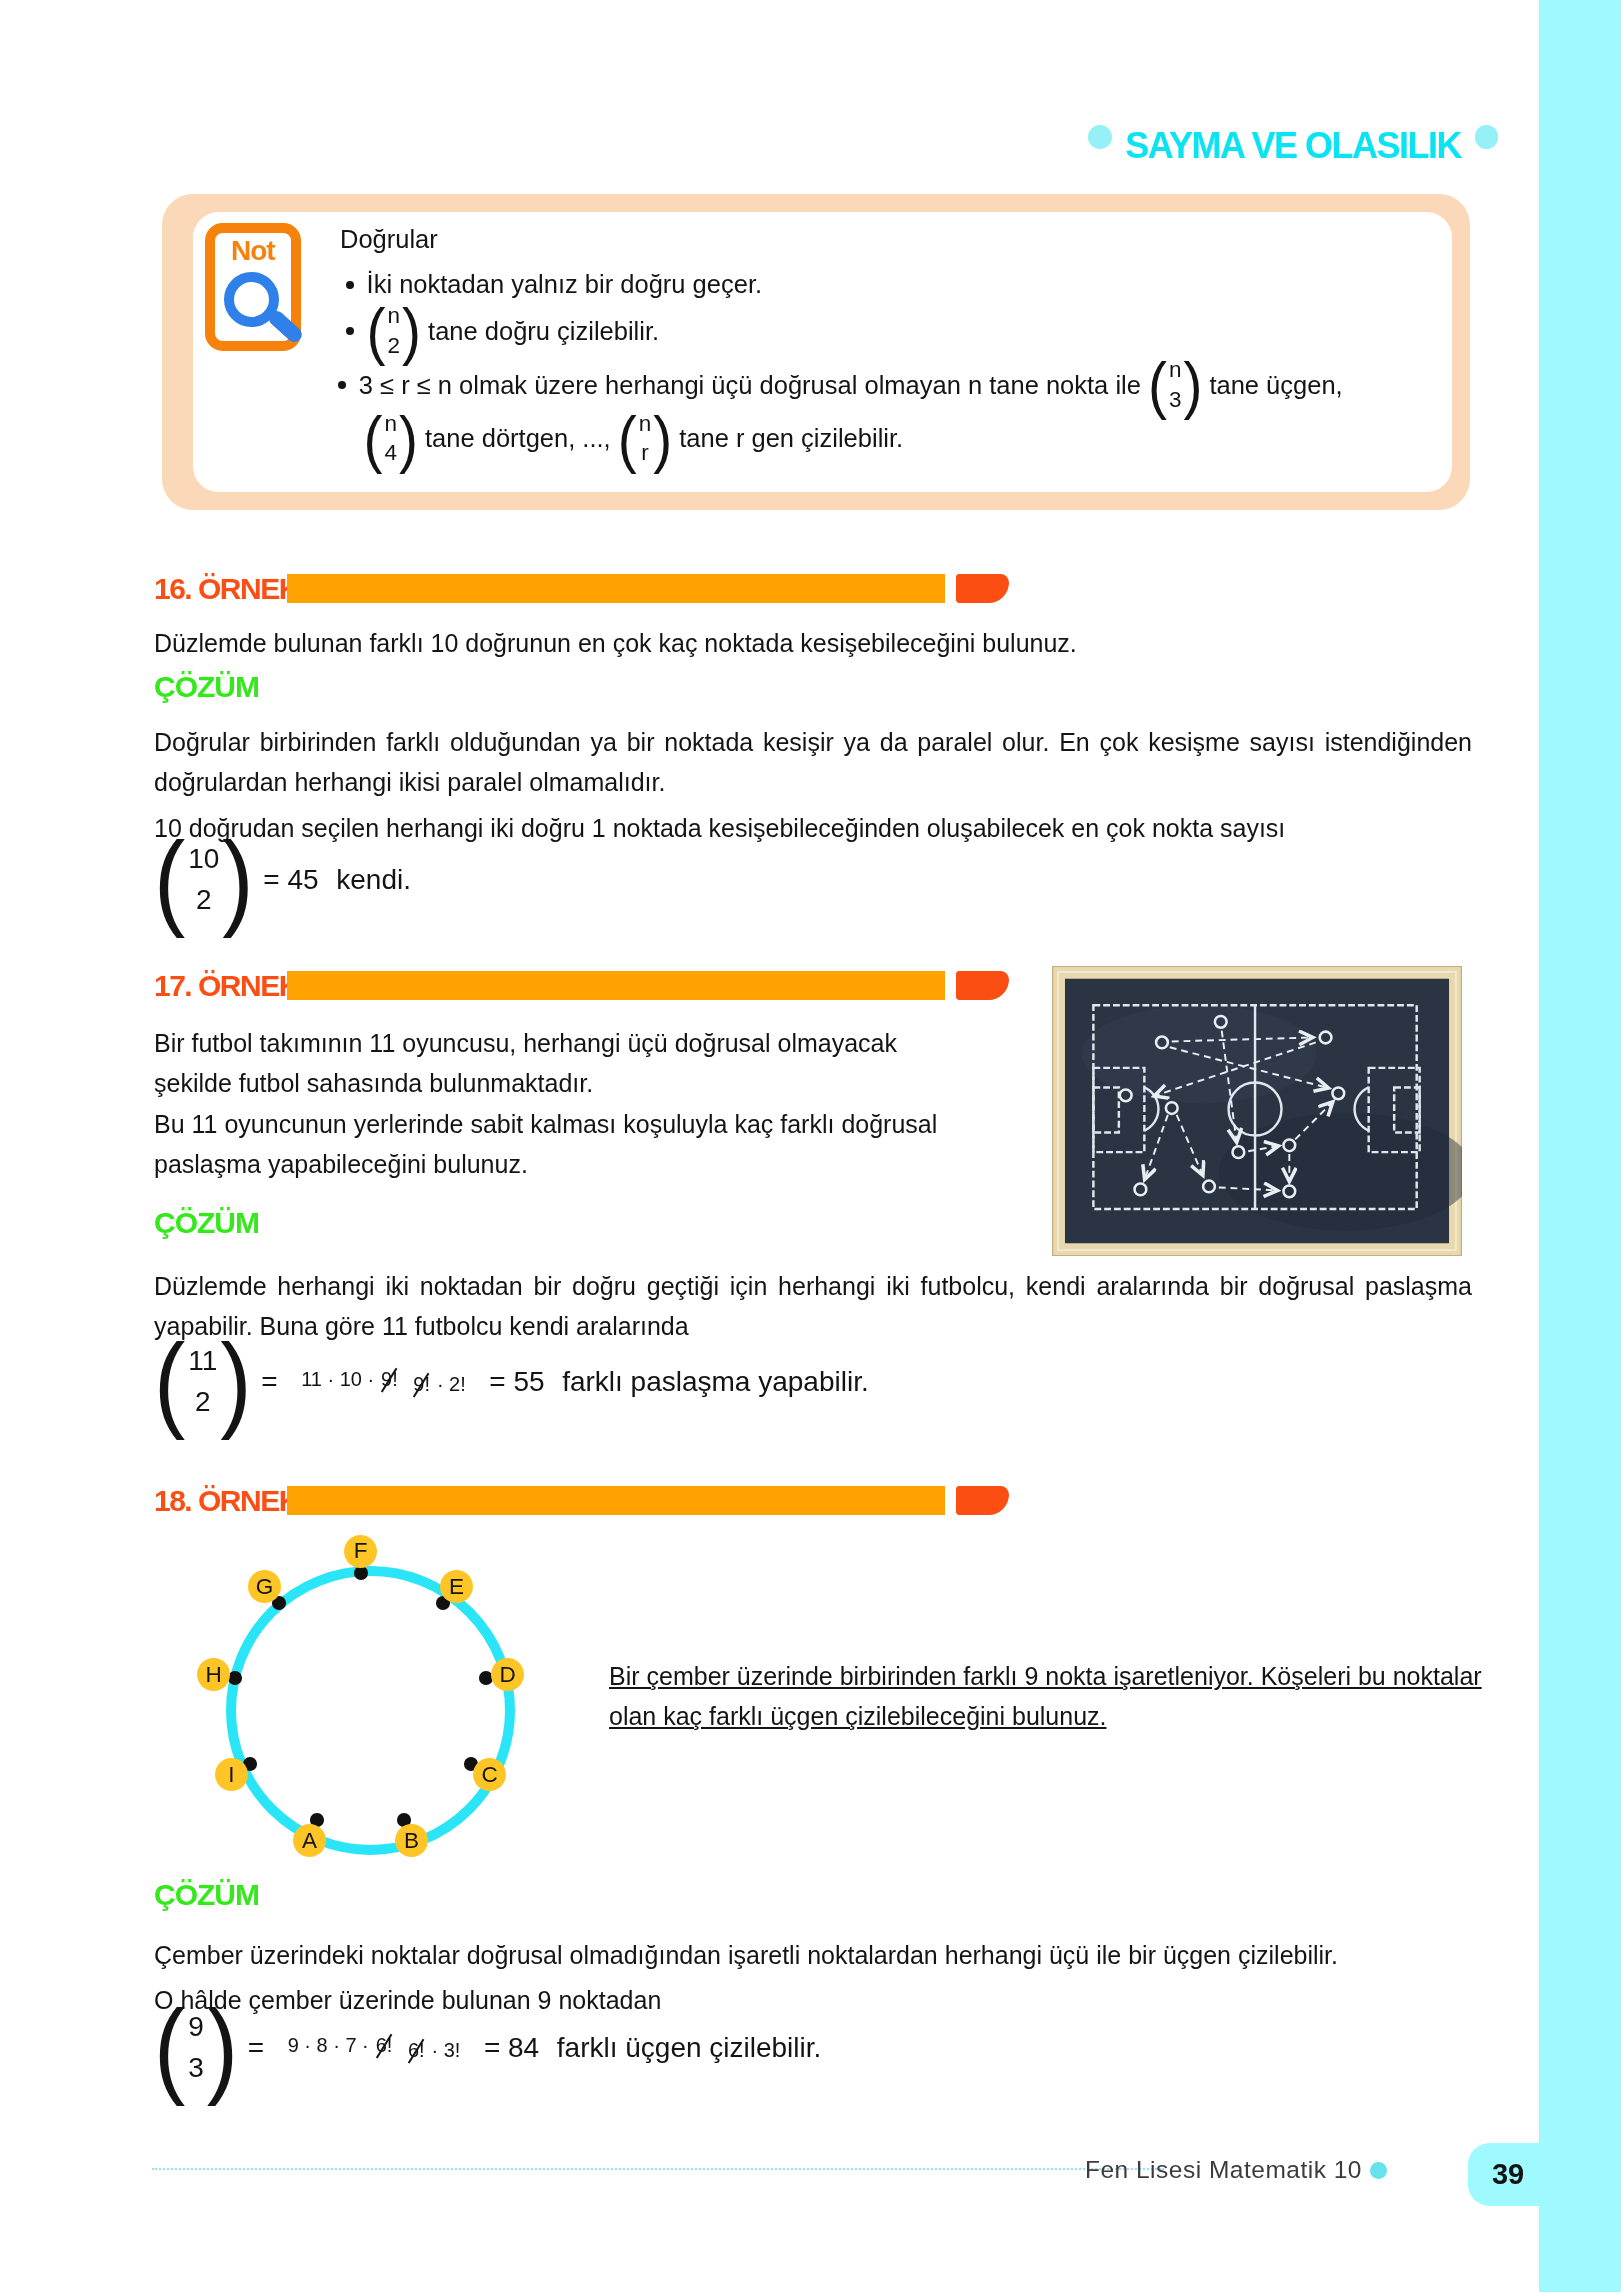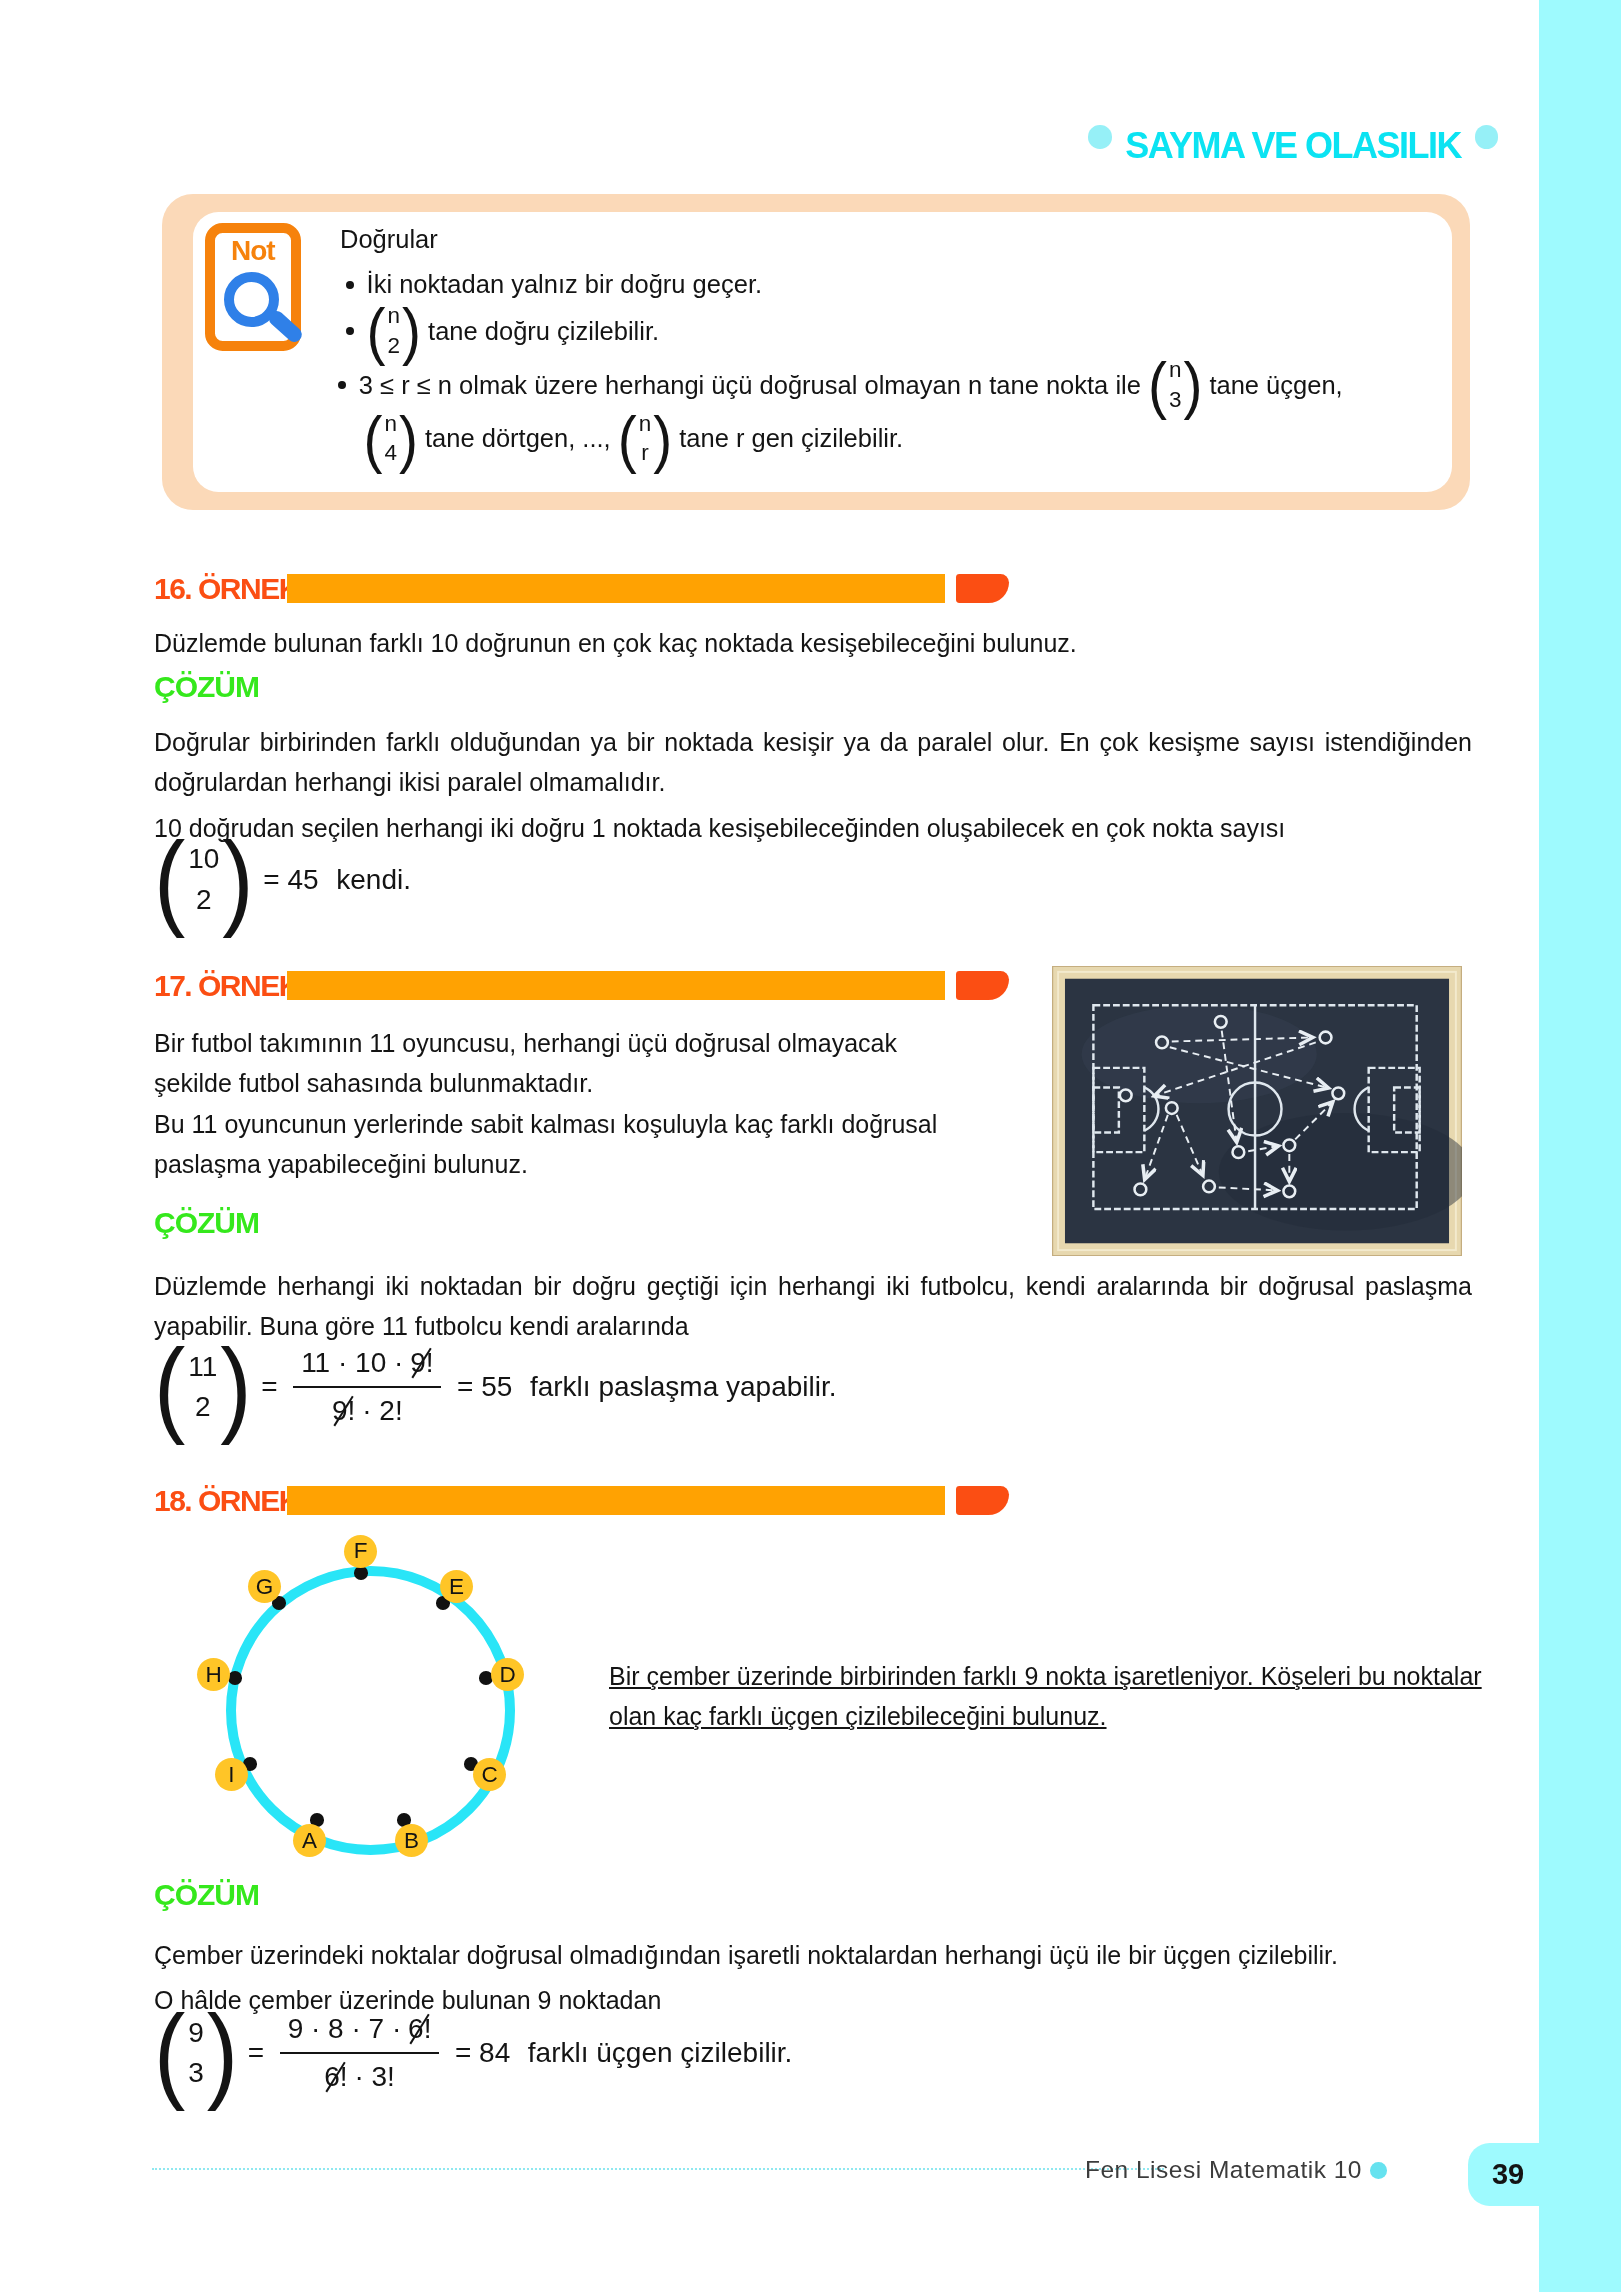--- a/index.html
+++ b/index.html
@@ -31,21 +31,21 @@
   
   .binom{display:inline-flex;align-items:center;vertical-align:middle;}
   .binom .p{display:inline-block;line-height:0.78;font-weight:400;transform:scaleY(1.12);}
   .binom .col{display:flex;flex-direction:column;align-items:center;line-height:1;}
   .binom-sm .p{font-size:57px;}
   .binom-sm .col{font-size:22.5px;gap:6.9px;padding:0 2px;}
   .binom-lg .p{font-size:94px;}
   .binom-lg .col{font-size:28px;gap:12.7px;padding:0 2.9px;}
 
   
-  .frac{display:inline-flex;flex-direction:column;align-items:center;font-size:28px;margin:0 5.9px;}
+  .frac{display:inline-flex;flex-direction:row;align-items:center;font-size:20px;margin:0 5.9px;}
   .frac .num,.frac .den{display:flex;align-items:center;gap:6.9px;padding:2px 7.8px 6.9px;}
   .frac .den{padding:6.9px 7.8px 2px;}
   .frac .fbar{align-self:stretch;border-top:2.9px solid #141414;height:0;}
   .cancel{position:relative;display:inline-block;}
   .cancel::after{content:"";position:absolute;left:-5.9px;right:-5.9px;top:48%;border-top:2.9px solid #141414;transform:rotate(-58deg);}
 
   
   .ex-row{position:absolute;left:154px;width:858px;height:33px;}
   .ex-label{position:absolute;left:0;top:0;color:#FB4E13;font-weight:700;font-size:30px;letter-spacing:-1.5px;white-space:nowrap;}
   .ex-bar{position:absolute;left:133px;top:2px;width:658px;height:29px;background:#FFA202;}

